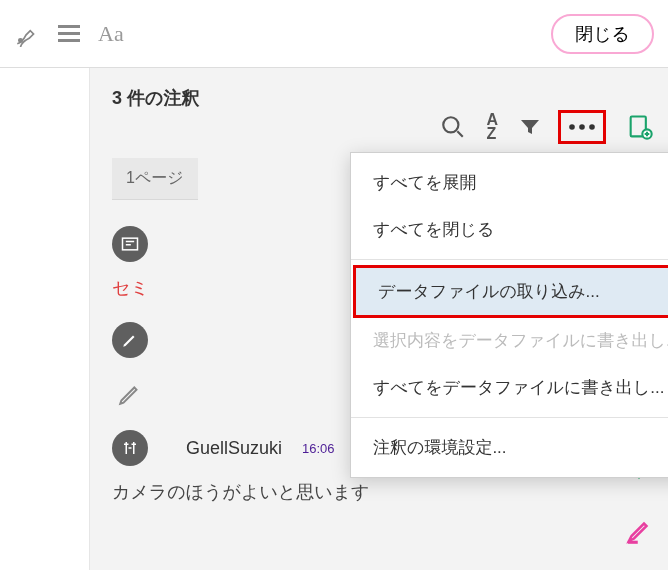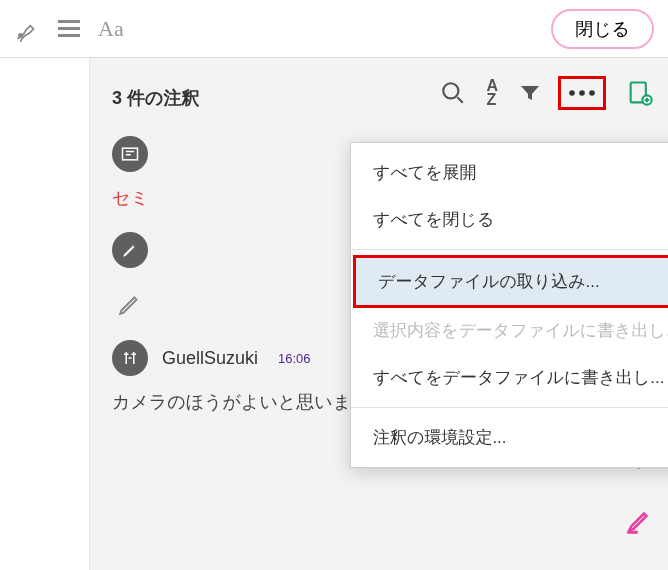--- a/index.html
+++ b/index.html
@@ -6,21 +6,21 @@
   body {
     width: 668px;
     height: 570px;
     overflow: hidden;
     font-family: "Hiragino Sans", "Meiryo", sans-serif;
     background: #fff;
     color: #333;
     position: relative;
   }
   .top-toolbar {
-    height: 58px;
+    height: 68px;
     border-bottom: 1px solid #ddd;
     display: flex;
     align-items: center;
     padding: 0 14px;
     background: #fff;
   }
   .tb-item { margin-right: 18px; display: flex; align-items: center; color: #6c6c6c; }
   .tb-item svg { display: block; }
   .close-btn {
     margin-left: auto;
@@ -39,23 +39,24 @@
     border-right: 1px solid #e6e6e6;
   }
   .main-pane {
     flex: 1;
     background: #f3f3f3;
     padding: 18px 0 0 22px;
     position: relative;
   }
   .panel-header {
     display: flex;
-    align-items: flex-end;
+    align-items: flex-start;
     padding-right: 14px;
     margin-bottom: 14px;
+    flex-direction: column;
   }
   .panel-title { font-size: 18px; font-weight: 600; color: #333; }
   .header-tools { margin-left: auto; display: flex; align-items: center; gap: 20px; }
   .ht-icon { color: #555; display: flex; align-items: center; cursor: pointer; }
   .more-box {
     border: 3px solid #e40000;
     padding: 0 6px;
     height: 34px;
     display: flex;
     align-items: center;
@@ -79,21 +80,21 @@
   }
   .c-icon {
     width: 36px; height: 36px; border-radius: 50%;
     background: #5f5f5f;
     display: flex; align-items: center; justify-content: center;
     color: #fff;
     flex-shrink: 0;
   }
   .c-icon.light { background: none; color: #777; }
   .c-text-red { color: #e04040; font-size: 18px; }
-  .c-user { font-size: 18px; color: #333; margin-right: 6px; }
+  .c-user { font-size: 18px; color: #333; margin-right: 6px; margin-left: 24px; }
   .c-time { font-size: 13px; color: #4c1d95; }
   .c-body { font-size: 18px; color: #444; margin-left: 0; margin-top: 4px; }
 
   .side-icons {
     position: absolute;
     right: 14px;
     top: 330px;
     display: flex;
     flex-direction: column;
     gap: 26px;
@@ -176,20 +177,21 @@
         <div class="ht-icon">
           <svg width="28" height="28" viewBox="0 0 24 24" fill="none" stroke="#1aa36b" stroke-width="1.8">
             <rect x="4" y="3" width="13" height="17" rx="1"></rect>
             <circle cx="18" cy="18" r="4" fill="#fff"></circle>
             <path d="M16 18h4M18 16v4" stroke="#1aa36b"></path>
           </svg>
         </div>
       </div>
     </div>
 
+    <div class="page-label">1ページ</div>
 
     <div class="comment-list">
       <div class="c-row">
         <div class="c-icon">
           <svg width="20" height="20" viewBox="0 0 24 24" fill="none" stroke="#fff" stroke-width="1.8">
             <rect x="3" y="5" width="18" height="14"></rect>
               <path d="M7 9h10M7 13h6"></path>
           </svg>
         </div>
       </div>

